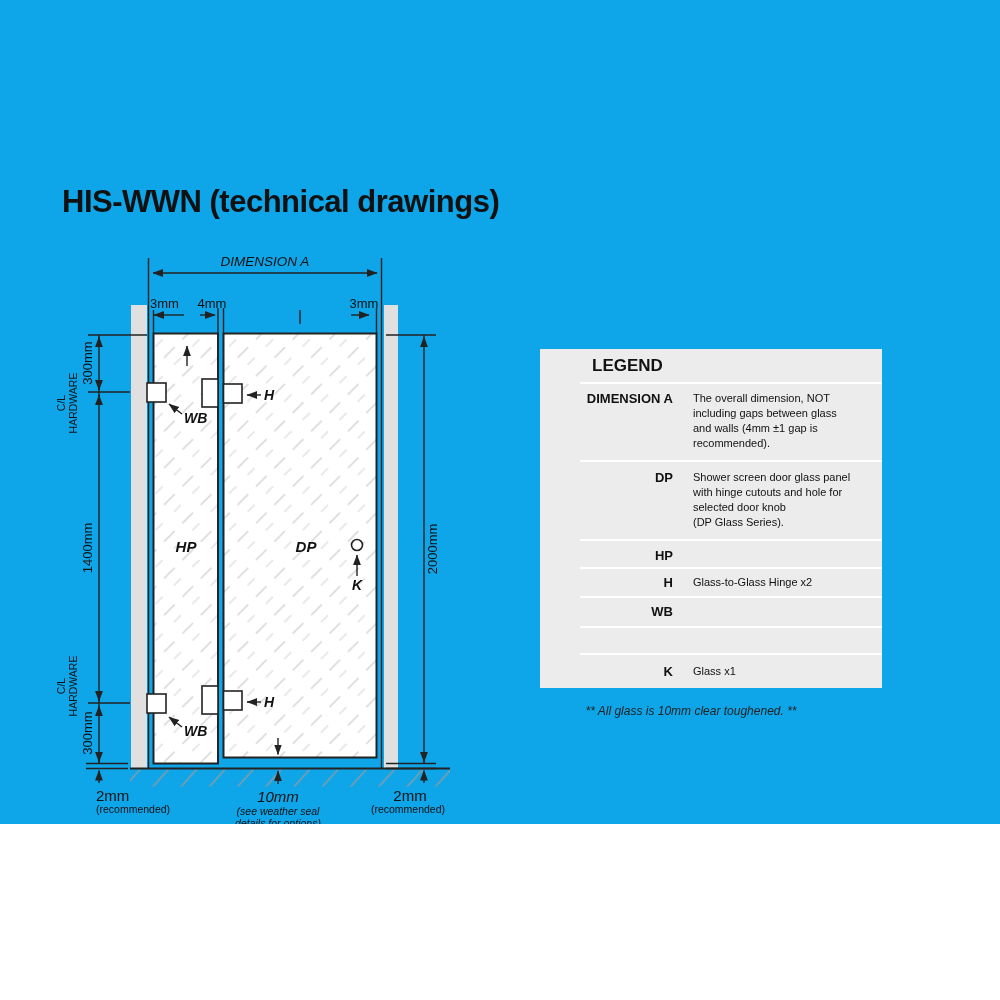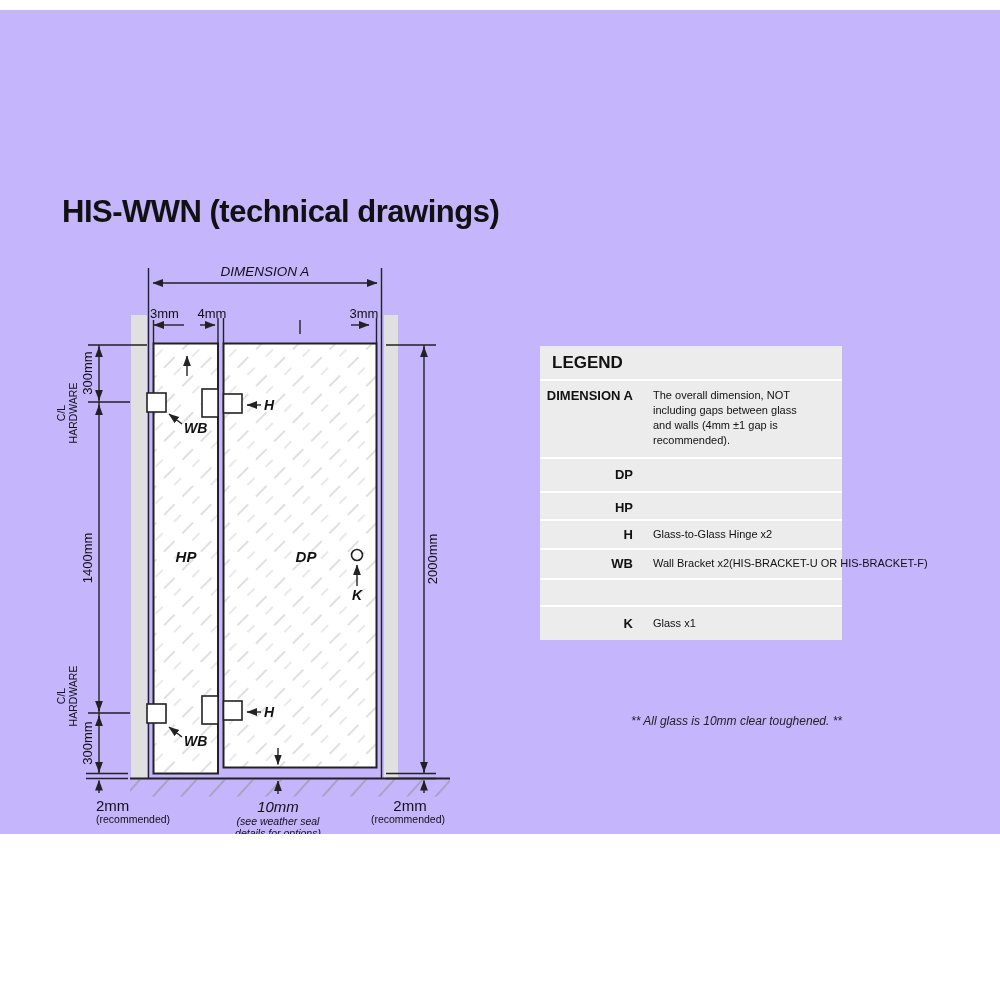--- a/index.html
+++ b/index.html
@@ -1,44 +1,44 @@
 <!DOCTYPE html>
 <html><head>
 <meta charset="utf-8">
 <style>
   html,body{margin:0;padding:0;background:#fff;}
-  #canvas{position:relative;width:1000px;height:824px;background:#c4b5fd;overflow:hidden;
-          font-family:"Liberation Sans",sans-serif;color:#111;margin-top:10px;}
+  #canvas{position:relative;width:1000px;height:824px;background:#0ea5e9;overflow:hidden;
+          font-family:"Liberation Sans",sans-serif;color:#111;}
   #title{position:absolute;left:62px;top:184px;font-size:31px;font-weight:bold;
          letter-spacing:-0.5px;white-space:nowrap;}
   #draw-svg{position:absolute;left:0;top:0;width:1000px;height:1000px;}
 
   
   .ln{stroke:#222;stroke-width:1.4;fill:none;}
   .ln2{stroke:#222;stroke-width:2;fill:none;}
   .shape{fill:#fff;stroke:#222;stroke-width:1.6;}
   .dtxt{fill:#111;font-family:"Liberation Sans",sans-serif;}
   .it{font-style:italic;}
   .bi{font-style:italic;font-weight:bold;}
 
   
-  #legend{position:absolute;left:540px;top:336px;width:302px;background:#ececec;}
+  #legend{position:absolute;left:540px;top:349px;width:302px;background:#ececec;padding-left:40px;}
   .lg-header{font-size:17px;font-weight:bold;padding:7px 0 6px 12px;border-bottom:2px solid #fff;}
   .lg-row{display:flex;border-bottom:2px solid #fff;align-items:flex-start;}
   .lg-row:last-child{border-bottom:none;}
   .lg-term{width:93px;flex:0 0 93px;text-align:right;font-weight:bold;font-size:13px;line-height:15px;}
   .lg-desc{margin-left:20px;font-size:11px;line-height:15px;white-space:pre;overflow:visible;}
   .r-dima{padding:7px 0 9px 0;}
   .r-dp{padding:8px 0 9px 0;}
   .r-hp{padding:7px 0 4px 0;}
   .r-h{padding:6px 0 6px 0;}
   .r-wb{padding:6px 0 7px 0;}
   .r-empty{min-height:25px;}
   .r-k{padding:9px 0 9px 0;}
-  #footnote{position:absolute;left:540px;top:704px;width:302px;text-align:right;
+  #footnote{position:absolute;left:540px;top:704px;width:302px;text-align:center;
             font-size:12px;font-style:italic;color:#222;white-space:nowrap;}
 </style>
 </head>
 <body>
 
 <div id="canvas">
 
   <div id="title">HIS-WWN (technical drawings)</div>
 
   <svg id="draw-svg" viewBox="0 0 1000 1000">
@@ -163,31 +163,34 @@
 
     <div class="lg-row r-dima">
       <div class="lg-term">DIMENSION A</div>
       <div class="lg-desc">The overall dimension, NOT
 including gaps between glass
 and walls (4mm ±1 gap is
 recommended).</div>
     </div>
     <div class="lg-row r-dp">
       <div class="lg-term">DP</div>
+      <div class="lg-desc">Shower screen door glass panel
+with hinge cutouts and hole for
+selected door knob
+(DP Glass Series).</div>
     </div>
     <div class="lg-row r-hp">
       <div class="lg-term">HP</div>
     </div>
     <div class="lg-row r-h">
       <div class="lg-term">H</div>
       <div class="lg-desc">Glass-to-Glass Hinge x2</div>
     </div>
     <div class="lg-row r-wb">
       <div class="lg-term">WB</div>
-      <div class="lg-desc">Wall Bracket x2(HIS-BRACKET-U OR HIS-BRACKET-F)</div>
     </div>
     <div class="lg-row r-empty">
       <div class="lg-term"></div>
       <div class="lg-desc"></div>
     </div>
     <div class="lg-row r-k">
       <div class="lg-term">K</div>
       <div class="lg-desc">Glass x1</div>
     </div>
   </div>

